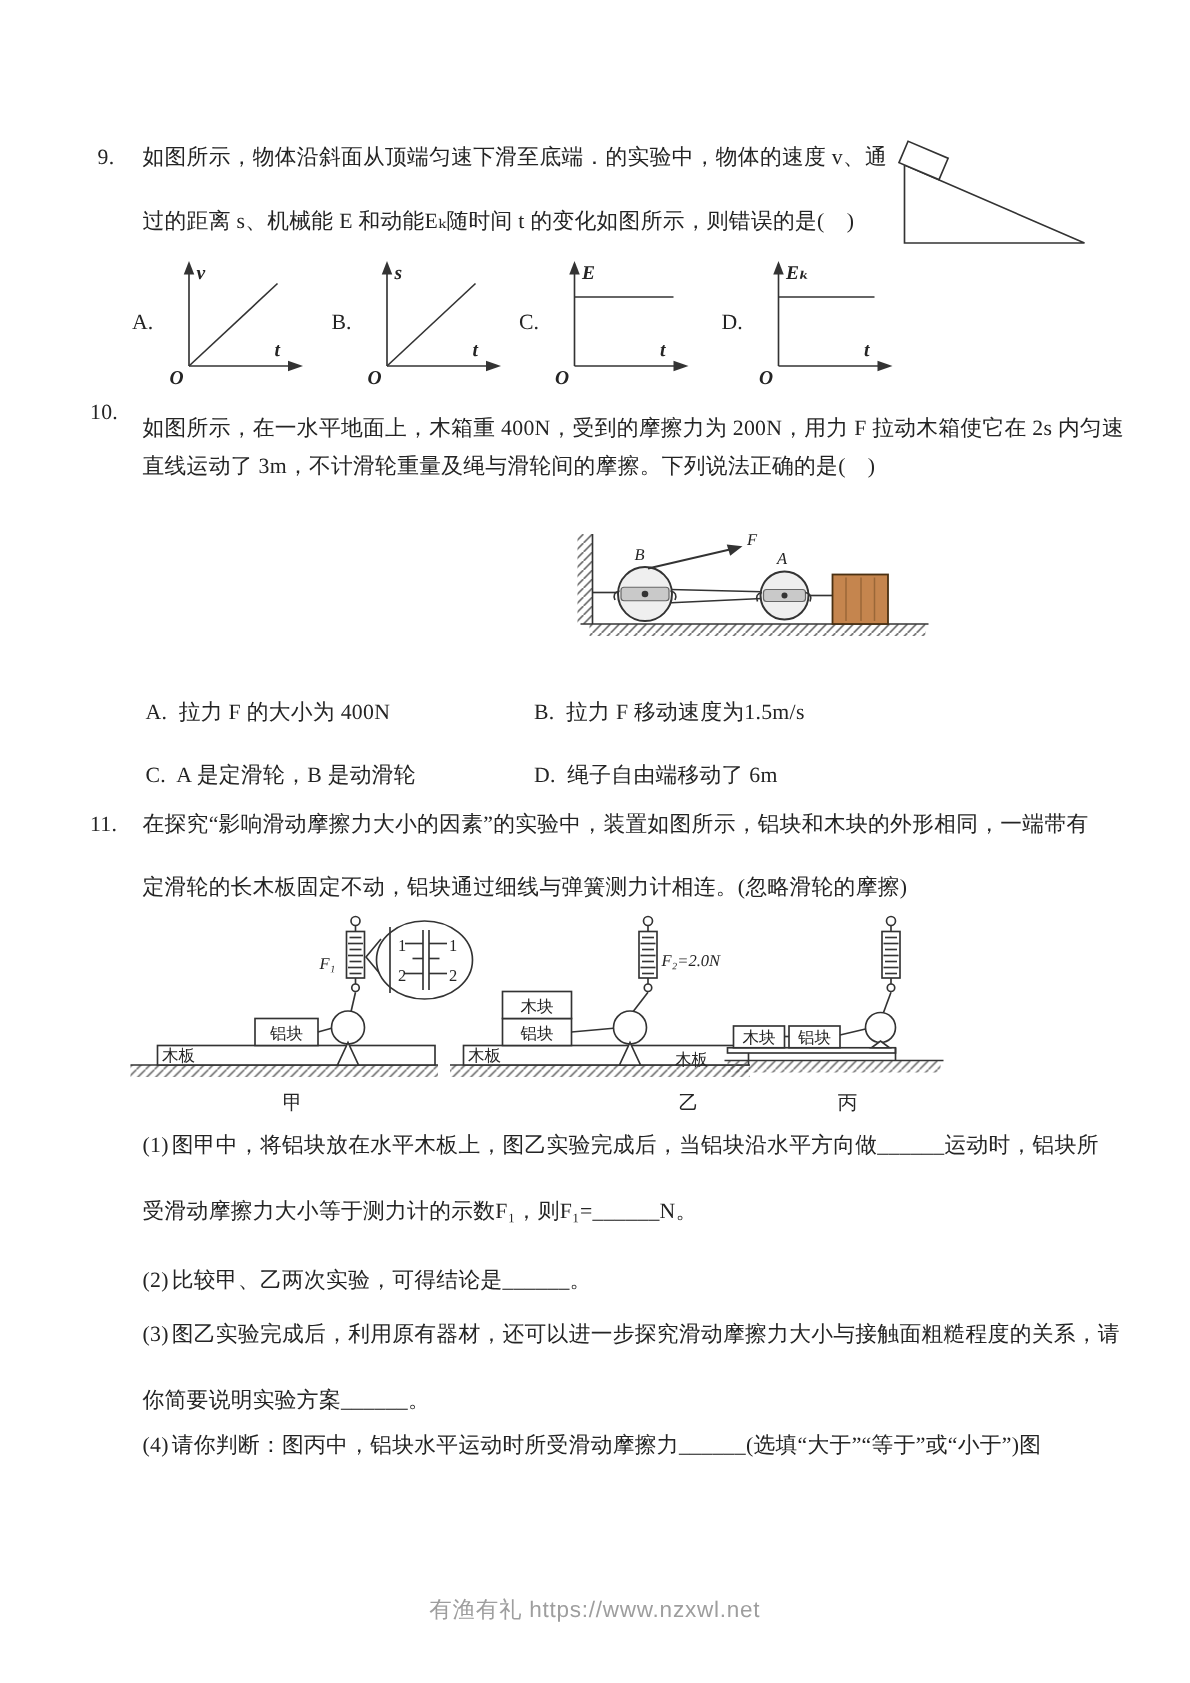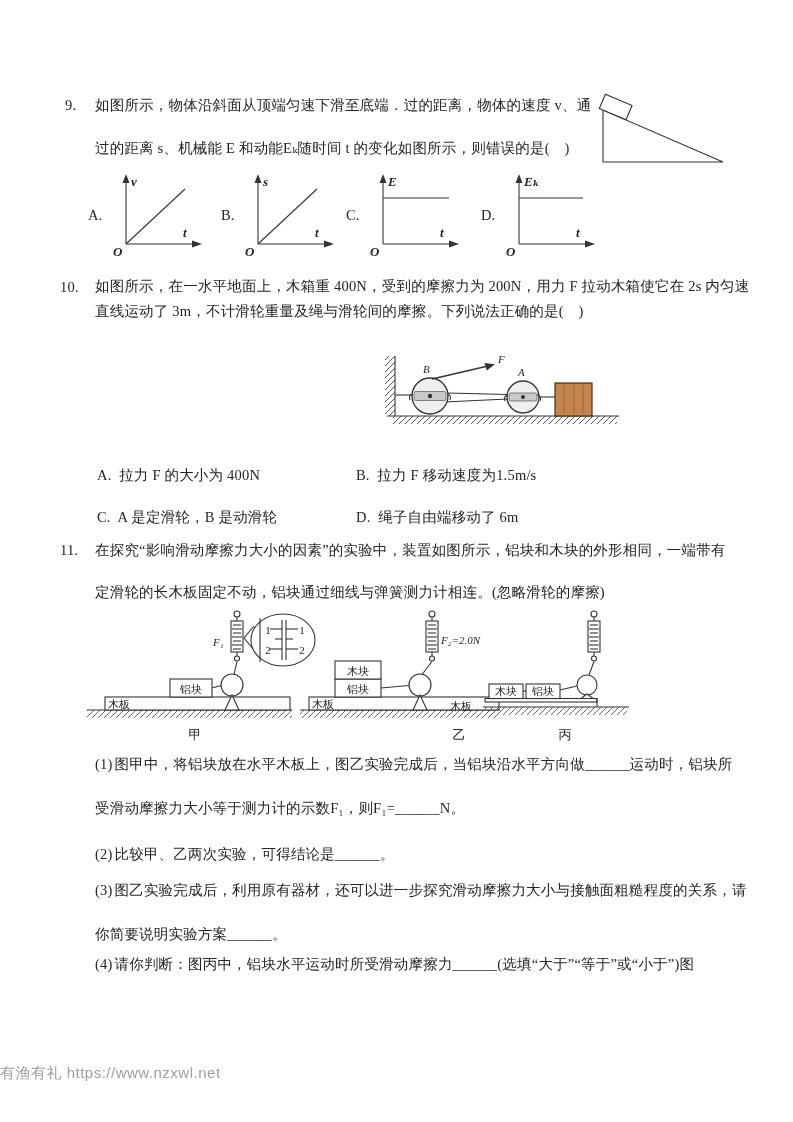--- a/index.html
+++ b/index.html
@@ -8,33 +8,33 @@
   .tl{position:absolute;font-size:14.5px;line-height:19px;white-space:nowrap;letter-spacing:0.2px;}
   .qnum{font-size:14.5px;}
   .subnum{margin-right:2px;}
   svg{position:absolute;overflow:visible;}
   svg text{font-family:"Liberation Serif","DejaVu Serif",serif;fill:#242424;font-size:11px;}
   svg text.it{font-style:italic;}
   svg text.cap{font-size:13px;}
   svg text.axis{font-size:13px;font-style:italic;font-weight:bold;}
   .graph{position:absolute;display:flex;align-items:center;gap:8px;}
   .glabel{font-size:14.5px;}
-  .footer{position:absolute;top:1064px;left:0;width:793px;text-align:left;
+  .footer{position:absolute;top:1064px;left:0;width:793px;text-align:center;
           font-family:"Liberation Sans","DejaVu Sans",sans-serif;font-size:15px;
           color:#9e9e9e;letter-spacing:0.5px;}
   .ln{stroke:#333;stroke-width:1.1;fill:none;}
   .shape{stroke:#333;stroke-width:1.1;fill:#fff;}
 </style>
 </head>
 <body>
 
 <div class="page">
 
   <span class="tl qnum" style="left:65px;top:96px">9.</span>
-  <div class="tl" style="left:95px;top:96px">如图所示，物体沿斜面从顶端匀速下滑至底端．过的距离，物体的速度 v、通</div>
+  <div class="tl" style="left:95px;top:96px">如图所示，物体沿斜面从顶端匀速下滑至底端．的实验中，物体的速度 v、通</div>
   <div class="tl" style="left:95px;top:139px">过的距离 s、机械能 E 和动能Eₖ随时间 t 的变化如图所示，则错误的是(　)</div>
 
   <svg style="left:595px;top:82px" width="150" height="92" viewBox="0 0 150 92">
     <polygon class="shape" points="8,28 8,80 128,80"></polygon>
     <g transform="translate(8,28) rotate(23)">
       <rect class="shape" x="-4" y="-15.5" width="29" height="15.5"></rect>
     </g>
   </svg>
 
   <div class="graph" style="left:88px;top:172px">
@@ -83,21 +83,21 @@
       <polygon points="16,2 12.5,11 19.5,11" fill="#333"></polygon>
       <line class="ln" x1="16" y1="72" x2="85" y2="72"></line>
       <polygon points="92,72 82,68.5 82,75.5" fill="#333"></polygon>
       <line class="ln" x1="16" y1="26" x2="80" y2="26"></line>
       <text class="axis" x="21" y="14">Eₖ</text>
       <text class="axis" x="73" y="65">t</text>
       <text class="axis" x="3" y="84">O</text>
     </svg>
   </div>
 
-  <span class="tl qnum" style="left:60px;top:278px">10.</span>
+  <span class="tl qnum" style="left:60px;top:266px">10.</span>
   <div class="tl" style="left:95px;top:277px">如图所示，在一水平地面上，木箱重 400N，受到的摩擦力为 200N，用力 F 拉动木箱使它在 2s 内匀速</div>
   <div class="tl" style="left:95px;top:302px">直线运动了 3m，不计滑轮重量及绳与滑轮间的摩擦。下列说法正确的是(　)</div>
 
   <svg style="left:383px;top:350px" width="245" height="92" viewBox="0 0 245 92">
     <defs>
       <pattern id="hatchP" width="6" height="6" patternUnits="userSpaceOnUse">
         <path d="M0,6 L6,0" stroke="#555" stroke-width="1"></path>
       </pattern>
     </defs>
     <rect x="2" y="6" width="10" height="60" fill="url(#hatchP)"></rect>

